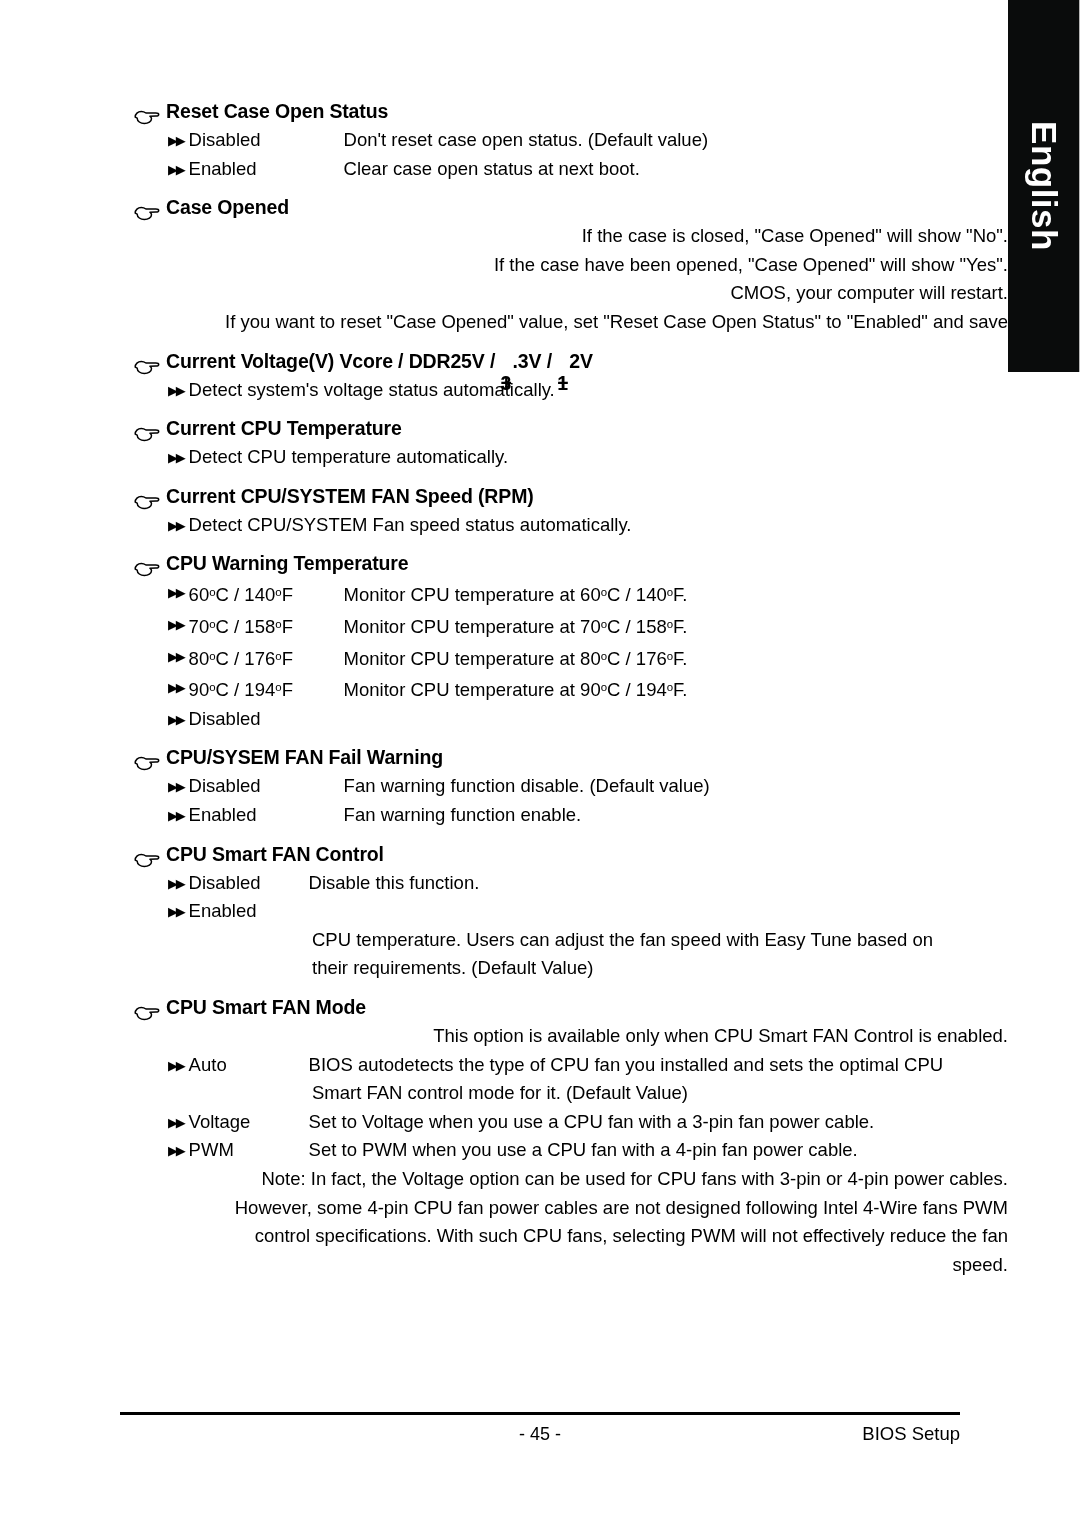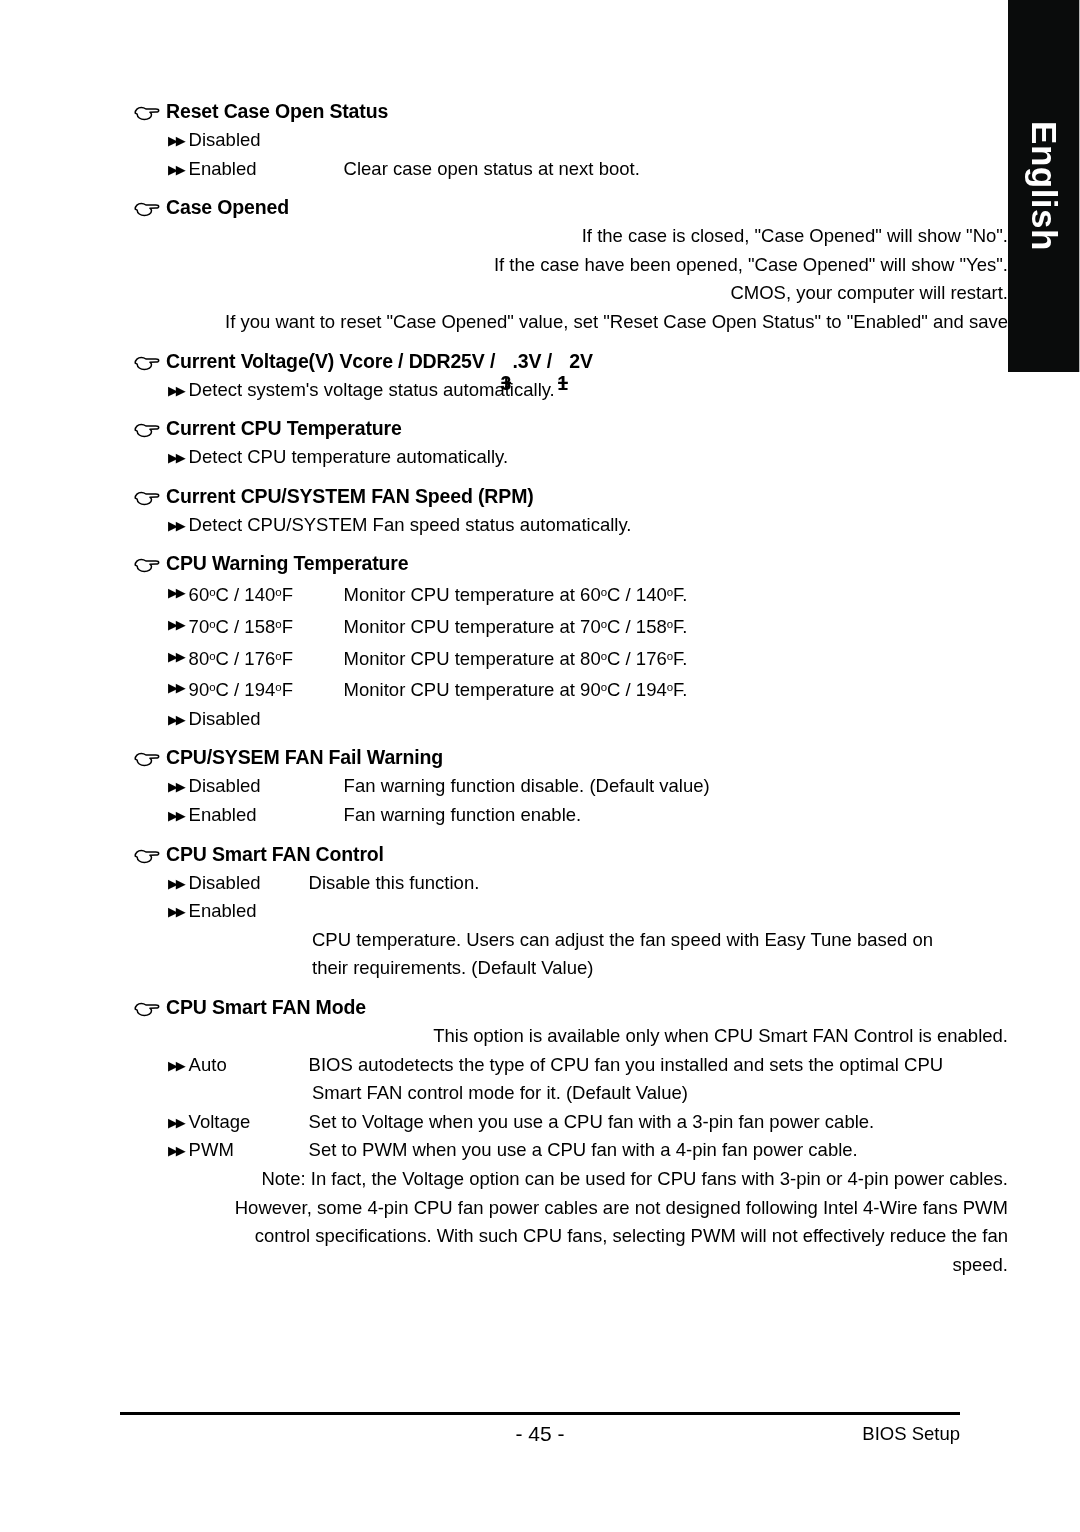--- a/index.html
+++ b/index.html
@@ -55,21 +55,21 @@
     top: 0;
     width: 1008px;
   }
 
   
   .section {
     margin: 0;
   }
   .heading-row {
     display: flex;
-    align-items: center;
+    align-items: flex-end;
     padding-left: 132px;
   }
   .hand-icon {
     width: 34px;
     flex: 0 0 34px;
     height: 22px;
     position: relative;
     top: 4px;
   }
   .hand-icon svg { display: block; }
@@ -161,21 +161,21 @@
   }
   .footer-row {
     position: relative;
     height: 34px;
     margin-top: 4px;
   }
   .page-number {
     position: absolute;
     left: 0; right: 0;
     text-align: center;
-    font-size: 21px;
+    font-size: 18px;
     line-height: 30px;
   }
   .footer-right {
     position: absolute;
     right: 0;
     top: 0;
     font-size: 18.5px;
     line-height: 30px;
     margin-left: 8px;
   }
@@ -195,20 +195,21 @@
           <span class="hand-icon">
             <svg width="30" height="18" viewBox="0 0 30 18">
               <path d="M3.2 9.1c0-3.1 2.6-5.6 6.1-5.6 2.0 0 3.4.6 4.6 1.5l9.9-.1c1.6 0 2.9.5 2.9 1.6 0 1.0-1.2 1.6-2.8 1.6l-6.0.05c1.0.7 1.6 1.6 1.6 2.7 0 2.6-3.2 4.7-7.1 4.7-4.0 0-7.2-2.4-7.2-5.35z" fill="none" stroke="#000" stroke-width="1.5" stroke-linejoin="round"></path>
             </svg>
           </span>
           <span class="heading-text">Reset Case Open Status</span>
         </div>
         <div class="opt-row col-wide">
           <span class="arrows">▶▶</span>
           <span class="opt-label">Disabled</span>
+          <span class="opt-desc">Don't reset case open status. (Default value)</span>
         </div>
         <div class="opt-row col-wide">
           <span class="arrows">▶▶</span>
           <span class="opt-label">Enabled</span>
           <span class="opt-desc">Clear case open status at next boot.</span>
         </div>
       </div>
       <div class="gap-sm"></div>
       <div class="section">
         <div class="heading-row">

